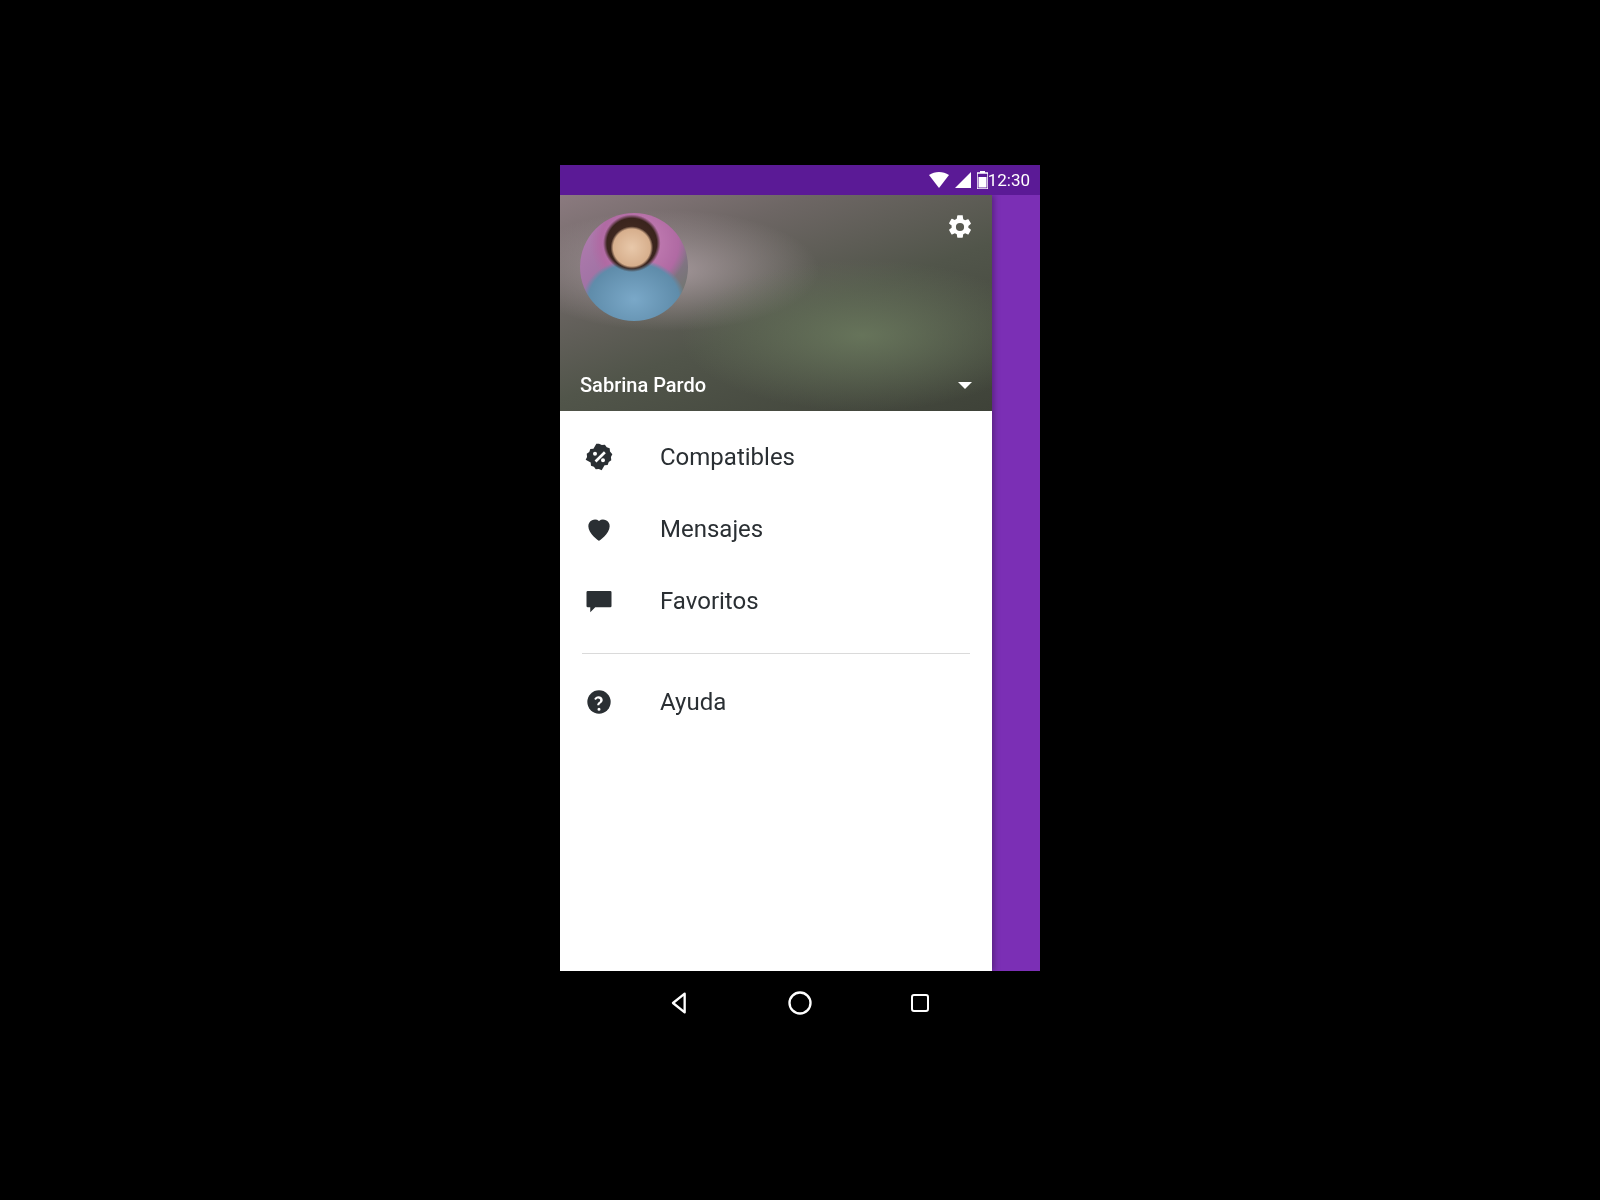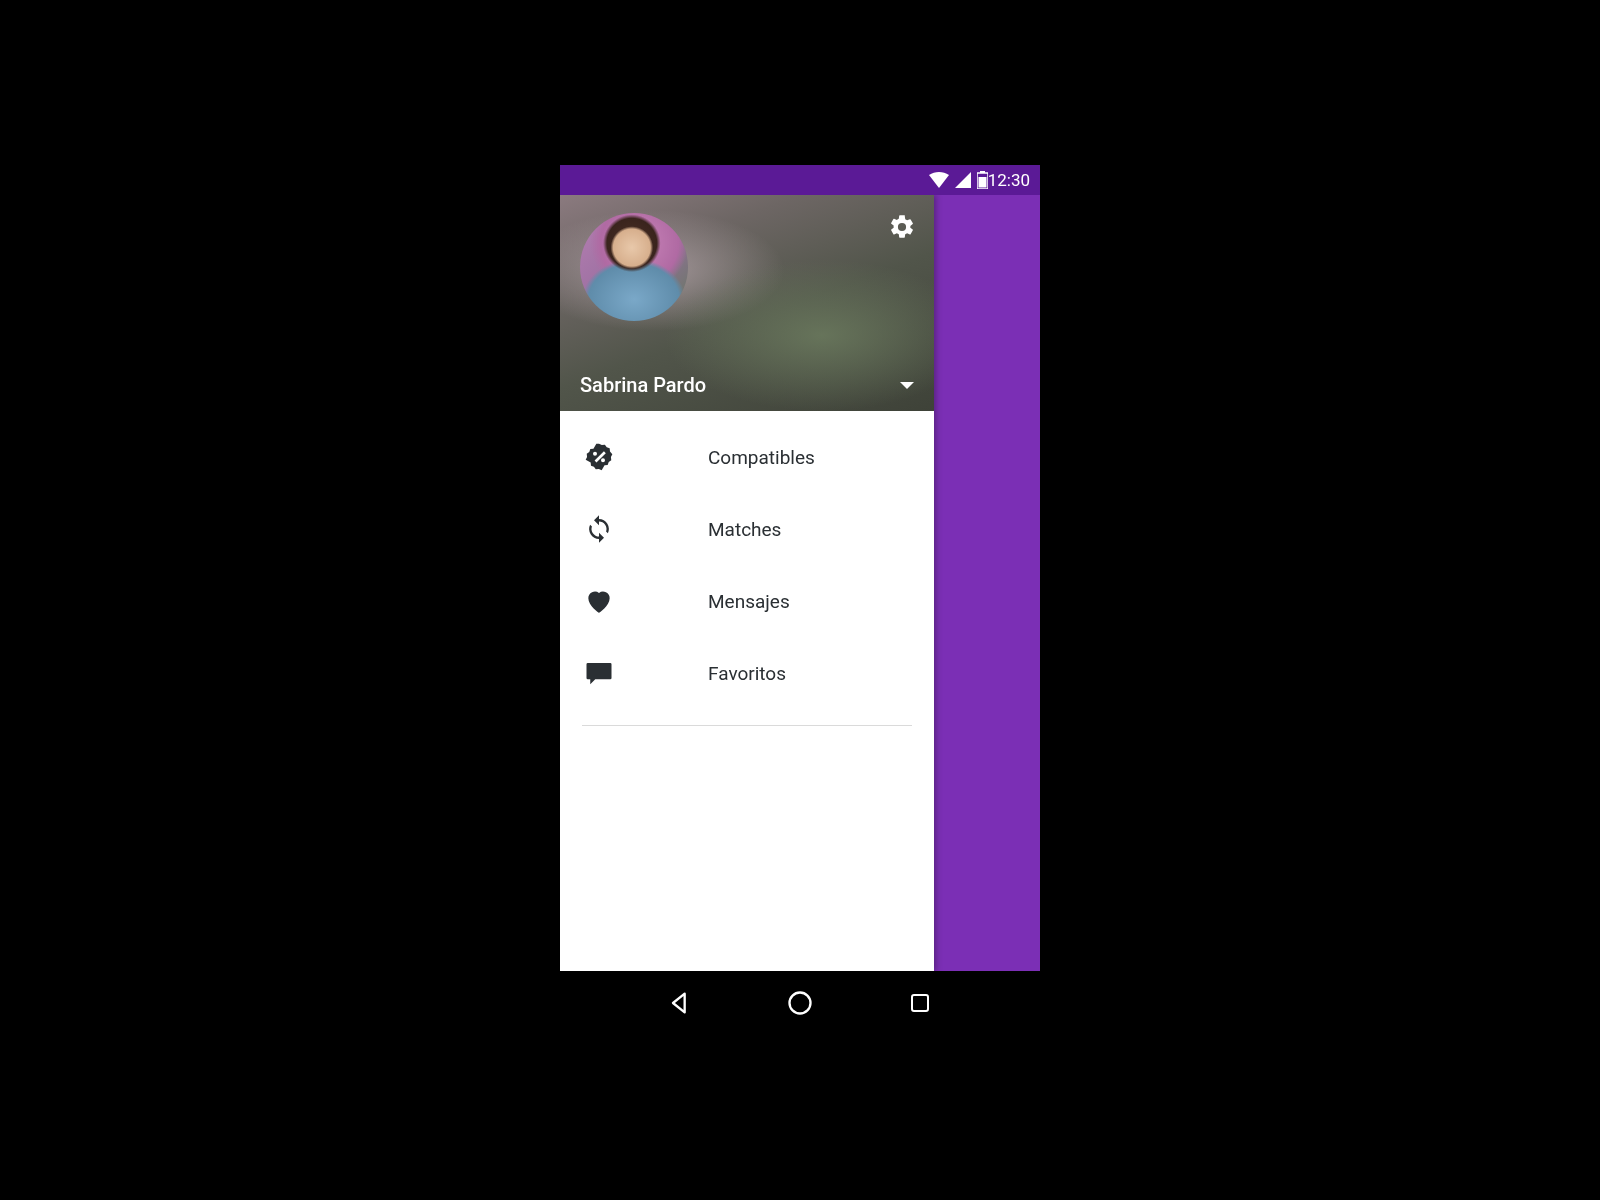--- a/index.html
+++ b/index.html
@@ -37,21 +37,21 @@
   flex: 1;
   position: relative;
   background: #7b2fb5;
   overflow: hidden;
 }
 .drawer {
   position: absolute;
   left: 0;
   top: 0;
   bottom: 0;
-  width: 374px;
+  width: 432px;
   background: #fff;
   display: flex;
   flex-direction: column;
   box-shadow: 2px 0 6px rgba(0,0,0,.3);
 }
 .drawer-header {
   height: 216px;
   position: relative;
   background:
     radial-gradient(ellipse 60% 50% at 70% 65%, rgba(107,122,94,.85), transparent 70%),
@@ -106,21 +106,21 @@
 }
 .menu-icon {
   width: 34px;
   height: 34px;
   display: flex;
   align-items: center;
   justify-content: center;
   margin-right: 44px;
   color: #2a2f33;
 }
-.menu-label { font-size: 19px; color: #2a2f33; margin-left: 48px; }
+.menu-label { font-size: 24px; color: #2a2f33; }
 .divider { height: 1px; background: #dadada; margin: 16px 22px; }
 .bottom-items { padding-top: 4px; }
 .bottom-item {
   display: flex;
   align-items: center;
   height: 56px;
   padding: 0 22px;
 }
 .navbar {
   height: 64px;
@@ -181,46 +181,47 @@
         <div class="menu-item">
           <div class="menu-icon">
             <svg width="32" height="32" viewBox="0 0 24 24" fill="#2a2f33">
                 <path d="M12 2l2.09 1.05 2.33-.25 1.38 1.9 2.2.8.25 2.33L22 10l-1.05 2.09.25 2.33-1.9 1.38-.8 2.2-2.33.25L14 22l-2.09-1.05-2.33.25-1.38-1.9-2.2-.8-.25-2.33L2 14l1.05-2.09-.25-2.33 1.9-1.38.8-2.2 2.33-.25L10 2l2 0zM9 8a1.5 1.5 0 1 0 0 3 1.5 1.5 0 0 0 0-3zm6 5a1.5 1.5 0 1 0 0 3 1.5 1.5 0 0 0 0-3zm.7-5.3l-7 7 1.4 1.4 7-7-1.4-1.4z"></path>
               </svg>
           </div>
           <span class="menu-label">Compatibles</span>
         </div>
         <div class="menu-item">
           <div class="menu-icon">
-            <svg width="30" height="30" viewBox="0 0 24 24" fill="#2a2f33">
-                <path d="M12 4V1L8 5l4 4V6a6 6 0 0 1 5.65 8l1.46 1.46A8 8 0 0 0 12 4zm0 14a6 6 0 0 1-5.65-8L4.89 8.54A8 8 0 0 0 12 20v3l4-4-4-4v3z"></path>
-              </svg>
-          </div>
-          <span class="menu-label">Matches</span>
-        </div>
-        <div class="menu-item">
-          <div class="menu-icon">
             <svg width="32" height="32" viewBox="0 0 24 24" fill="#2a2f33">
                 <path d="M12 21s-8-5.33-8-11a5 5 0 0 1 8-4 5 5 0 0 1 8 4c0 5.67-8 11-8 11z"></path>
               </svg>
           </div>
           <span class="menu-label">Mensajes</span>
         </div>
         <div class="menu-item">
           <div class="menu-icon">
             <svg width="30" height="30" viewBox="0 0 24 24" fill="#2a2f33">
                 <path d="M3 4h18a1 1 0 0 1 1 1v11a1 1 0 0 1-1 1H9l-4 4v-4H3a1 1 0 0 1-1-1V5a1 1 0 0 1 1-1z"></path>
               </svg>
           </div>
           <span class="menu-label">Favoritos</span>
         </div>
 
         <div class="divider"></div>
 
         <div class="bottom-items">
+          <div class="bottom-item">
+            <div class="menu-icon">
+              <svg width="28" height="28" viewBox="0 0 24 24" fill="#2a2f33">
+                  <circle cx="12" cy="12" r="10"></circle>
+                  <path fill="#fff" d="M12 17a1.3 1.3 0 1 0 0 2.6 1.3 1.3 0 0 0 0-2.6zm.3-2.2h-1.8c0-2.7 2.5-2.6 2.5-4.3 0-.9-.7-1.5-1.7-1.5-.9 0-1.6.5-2 1.3L7.9 9.4C8.6 8 10 7 11.6 7c2 0 3.6 1.3 3.6 3.2 0 2.5-2.9 2.7-2.9 4.6z"></path>
+                </svg>
+            </div>
+            <span class="menu-label">Ayuda</span>
+          </div>
         </div>
       </div>
     </div>
   </div>
 
   <div class="navbar">
     <div class="nav-btn">
       <svg width="28" height="28" viewBox="0 0 24 24" fill="none" stroke="#fff" stroke-width="2">
           <path d="M16 4 L6 12 L16 20 Z" stroke-linejoin="round"></path>
         </svg>

